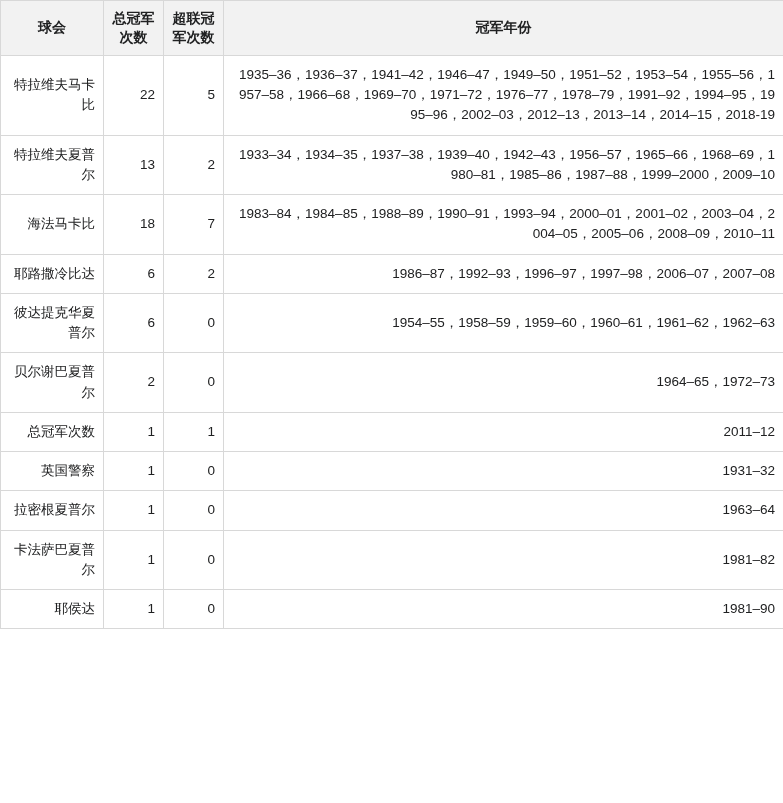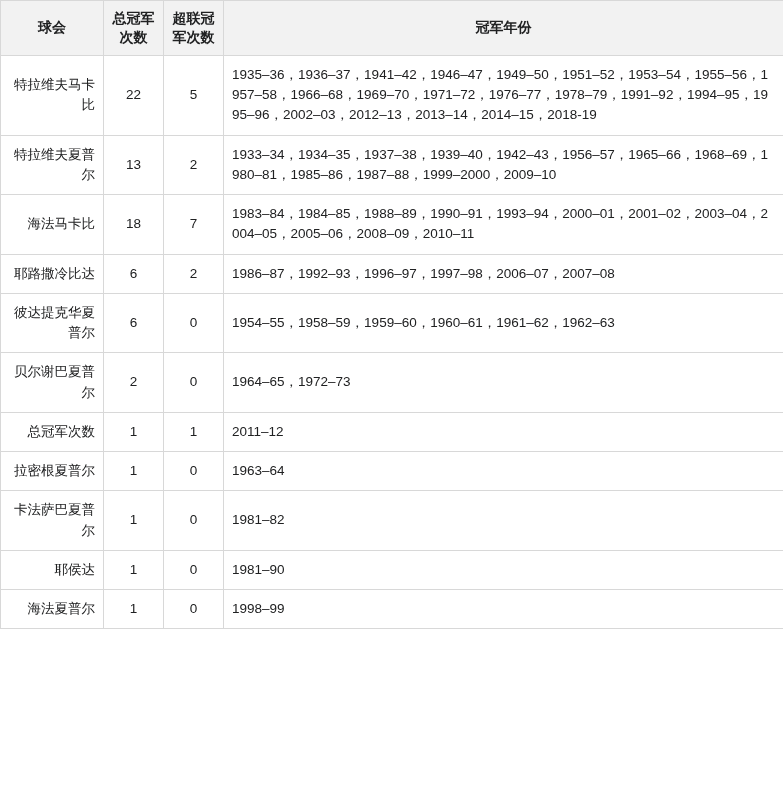--- a/index.html
+++ b/index.html
@@ -42,24 +42,24 @@
     padding: 9px 8px;
     line-height: 1.5;
     font-size: 13.5px;
   }
   td.club {
     text-align: right;
     padding-left: 6px;
     padding-right: 4px;
   }
   td.num {
-    text-align: center;
+    text-align: right;
   }
   td.years {
-    text-align: left;
+    text-align: right;
     padding-left: 10px;
     padding-right: 8px;
     word-break: break-all;
   }
   .hdr-club { }
   .hdr-narrow { }
 </style>
 </head>
 <body>
 
@@ -115,37 +115,37 @@
       <td class="num">0</td>
       <td class="years">1964–65，1972–73</td>
     </tr>
     <tr>
       <td class="club">总冠军次数</td>
       <td class="num">1</td>
       <td class="num">1</td>
       <td class="years">2011–12</td>
     </tr>
     <tr>
+      <td class="club">英国警察</td>
+      <td class="num">1</td>
+      <td class="num">0</td>
+      <td class="years">1931–32</td>
+    </tr>
+    <tr>
       <td class="club">拉密根夏普尔</td>
       <td class="num">1</td>
       <td class="num">0</td>
       <td class="years">1963–64</td>
     </tr>
     <tr>
       <td class="club">卡法萨巴夏普尔</td>
       <td class="num">1</td>
       <td class="num">0</td>
       <td class="years">1981–82</td>
     </tr>
     <tr>
       <td class="club">耶侯达</td>
       <td class="num">1</td>
       <td class="num">0</td>
       <td class="years">1981–90</td>
     </tr>
-    <tr>
-      <td class="club">海法夏普尔</td>
-      <td class="num">1</td>
-      <td class="num">0</td>
-      <td class="years">1998–99</td>
-    </tr>
   </tbody>
 </table>
 
 </body></html>

